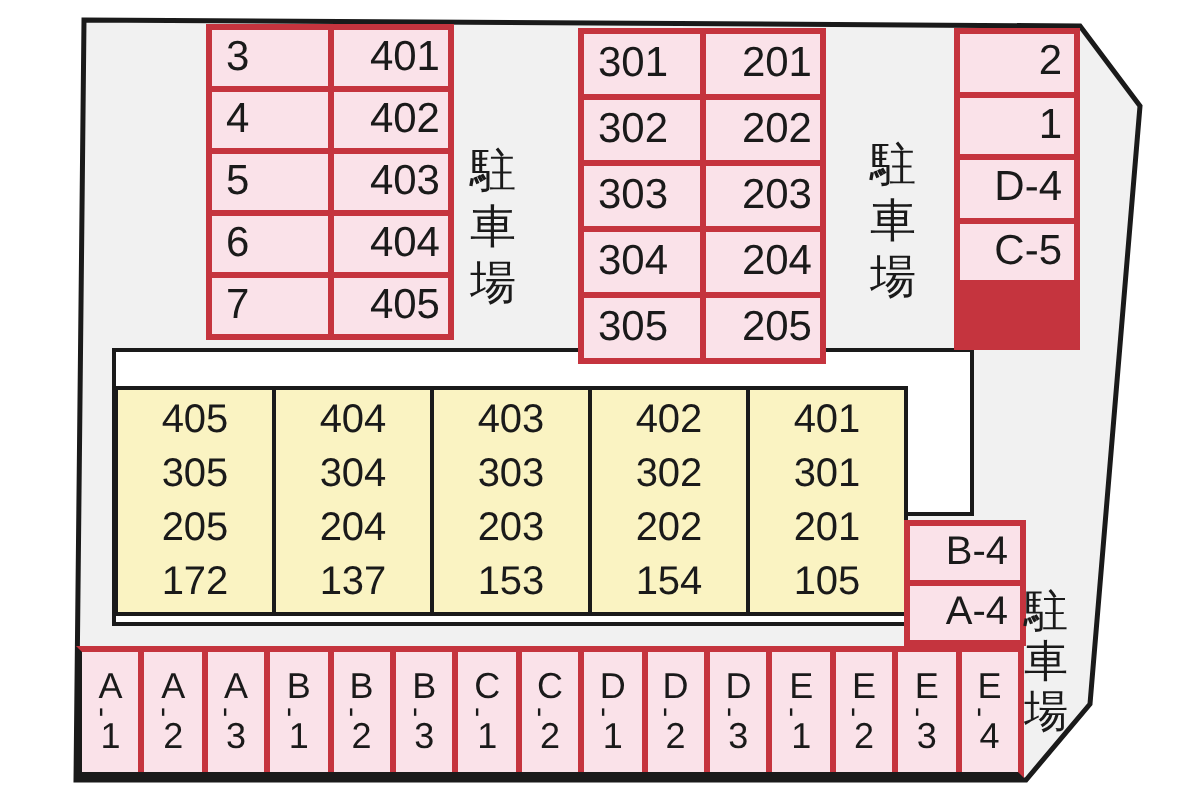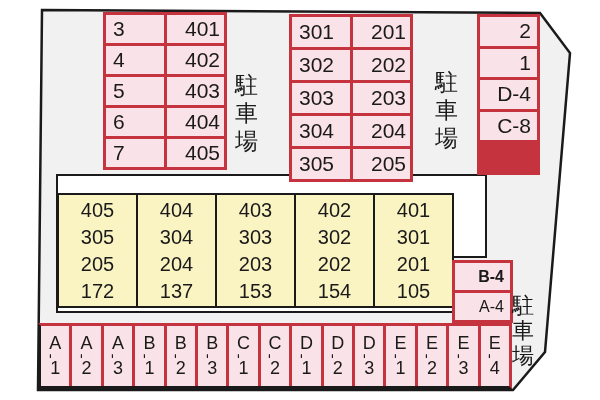--- a/index.html
+++ b/index.html
@@ -103,21 +103,21 @@
   <div class="vlabel vert" id="parking-label-2" style="left:435px;top:68px;">
       <span>駐</span>
       <span>車</span>
       <span>場</span>
     </div>
 
   <div class="grp" id="right-group">
     <div class="cell arr">2</div>
     <div class="cell arr">1</div>
     <div class="cell arr">D-4</div>
-    <div class="cell arr">C-8</div>
+    <div class="cell arr">C-5</div>
   </div>
 
   <div id="units">
     <div class="unit">
       <div>405</div>
       <div>305</div>
       <div>205</div>
       <div>172</div>
     </div>
     <div class="unit">
@@ -140,22 +140,22 @@
     </div>
     <div class="unit">
       <div>401</div>
       <div>301</div>
       <div>201</div>
       <div>105</div>
     </div>
   </div>
 
   <div class="grp" id="side-group">
-    <div class="cell arr" style="font-size:16px;font-weight:bold;">B-4</div>
-    <div class="cell arr" style="font-size:16px;">A-4</div>
+    <div class="cell arr" style="font-size:20px;">B-4</div>
+    <div class="cell arr" style="font-size:20px;">A-4</div>
   </div>
 
   <div class="vlabel vert" id="parking-label-3" style="left:512px;top:293px;">
       <span>駐</span>
       <span>車</span>
       <span>場</span>
     </div>
 
   <div class="grp" id="bottom-row">
     <div class="bcell">

